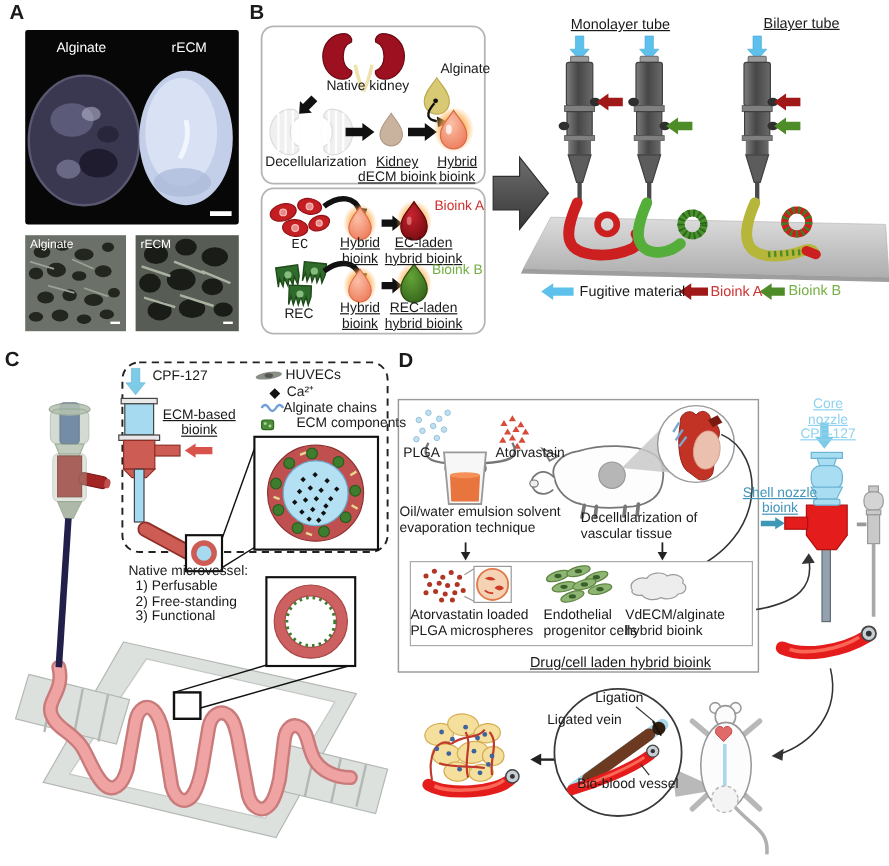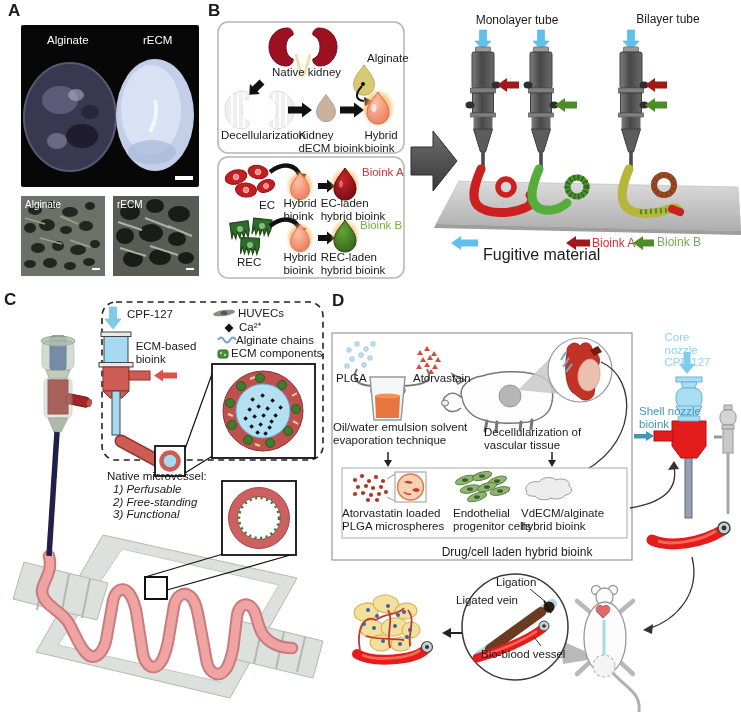--- a/index.html
+++ b/index.html
@@ -1,28 +1,28 @@
 <!DOCTYPE html>
 <html><head>
 <meta charset="utf-8">
 <style>
   html,body{margin:0;padding:0;background:#fff;}
   #fig{position:relative;width:741px;height:722px;background:#fff;overflow:hidden;
        font-family:"Liberation Sans",sans-serif;}
   #fig svg{position:absolute;left:0;top:0;}
   .t{position:absolute;font-size:11.5px;line-height:12.5px;color:#1a1a1a;
      white-space:pre-line;z-index:5;}
-  .tc{transform:translateX(-50%);}
+  .tc{text-align:center;transform:translateX(-50%);text-decoration:underline;}
   .pl{font-size:17px;font-weight:bold;line-height:18px;}
   .w{color:#fff;}
   .s10{font-size:10px;line-height:11px;}
   .red{color:#cf3333;}
   .grn{color:#74b043;}
   .core{color:#8fd2f0;}
-  .shell{color:#4596bb;margin-left:20px;}
+  .shell{color:#4596bb;}
 </style>
 </head>
 <body>
 
 <div id="fig">
 
 <svg width="741" height="722" viewBox="0 0 741 722">
   <defs>
     <radialGradient id="glowO" cx="50%" cy="50%" r="50%">
       <stop offset="55%" stop-color="#ffae4e" stop-opacity="0.85"></stop>
@@ -649,47 +649,47 @@
 
 <div class="t pl" style="left:208px;top:2px;">B</div>
 <div class="t" style="left:272px;top:66px;">Native kidney</div>
 <div class="t" style="left:367px;top:52px;">Alginate</div>
 <div class="t" style="left:221px;top:129px;">Decellularization</div>
 <div class="t tc" style="left:331px;top:129px;">Kidney
 dECM bioink</div>
 <div class="t tc" style="left:381px;top:129px;">Hybrid
 bioink</div>
 <div class="t red" style="left:362px;top:166px;">Bioink A</div>
-<div class="t" style="left:259px;top:199px;">EC</div>
+<div class="t" style="left:243px;top:199px;font-family:Liberation Mono, monospace;">EC</div>
 <div class="t tc" style="left:300px;top:197px;">Hybrid
 bioink</div>
 <div class="t tc" style="left:353px;top:197px;">EC-laden
 hybrid bioink</div>
 <div class="t grn" style="left:360px;top:219px;">Bioink B</div>
 <div class="t" style="left:237px;top:256px;">REC</div>
 <div class="t tc" style="left:300px;top:251px;">Hybrid
 bioink</div>
 <div class="t tc" style="left:353px;top:251px;">REC-laden
 hybrid bioink</div>
 <div class="t tc" style="left:517px;top:14px;font-size:12px;">Monolayer tube</div>
 <div class="t tc" style="left:668px;top:13px;font-size:12px;">Bilayer tube</div>
-<div class="t" style="left:483px;top:237px;font-size:16px;margin-top:12px;">Fugitive material</div>
+<div class="t" style="left:483px;top:237px;font-size:12px;">Fugitive material</div>
 <div class="t red" style="left:592px;top:237px;font-size:12px;">Bioink A</div>
 <div class="t grn" style="left:657px;top:236px;font-size:12px;">Bioink B</div>
 
 <div class="t pl" style="left:4px;top:291px;">C</div>
 <div class="t" style="left:127px;top:308px;">CPF-127</div>
 <div class="t tc" style="left:166px;top:340px;">ECM-based
 bioink</div>
 <div class="t" style="left:238px;top:307px;">HUVECs</div>
 <div class="t" style="left:239px;top:321px;">Ca²⁺</div>
 <div class="t" style="left:236px;top:334px;">Alginate chains</div>
-<div class="t" style="left:231px;top:347px;">ECM components</div>
+<div class="t" style="left:247px;top:347px;">ECM components</div>
 <div class="t" style="left:107px;top:470px;">Native microvessel:</div>
-<div class="t" style="left:113px;top:483px;font-style:italic;">1) Perfusable
+<div class="t" style="left:113px;top:483px;">1) Perfusable
 2) Free-standing
 3) Functional</div>
 
 <div class="t pl" style="left:332px;top:292px;">D</div>
 <div class="t" style="left:336px;top:372px;">PLGA</div>
 <div class="t" style="left:413px;top:372px;">Atorvastain</div>
 <div class="t" style="left:333px;top:421px;">Oil/water emulsion solvent
 evaporation technique</div>
 <div class="t" style="left:342px;top:507px;">Atorvastatin loaded
 PLGA microspheres</div>

